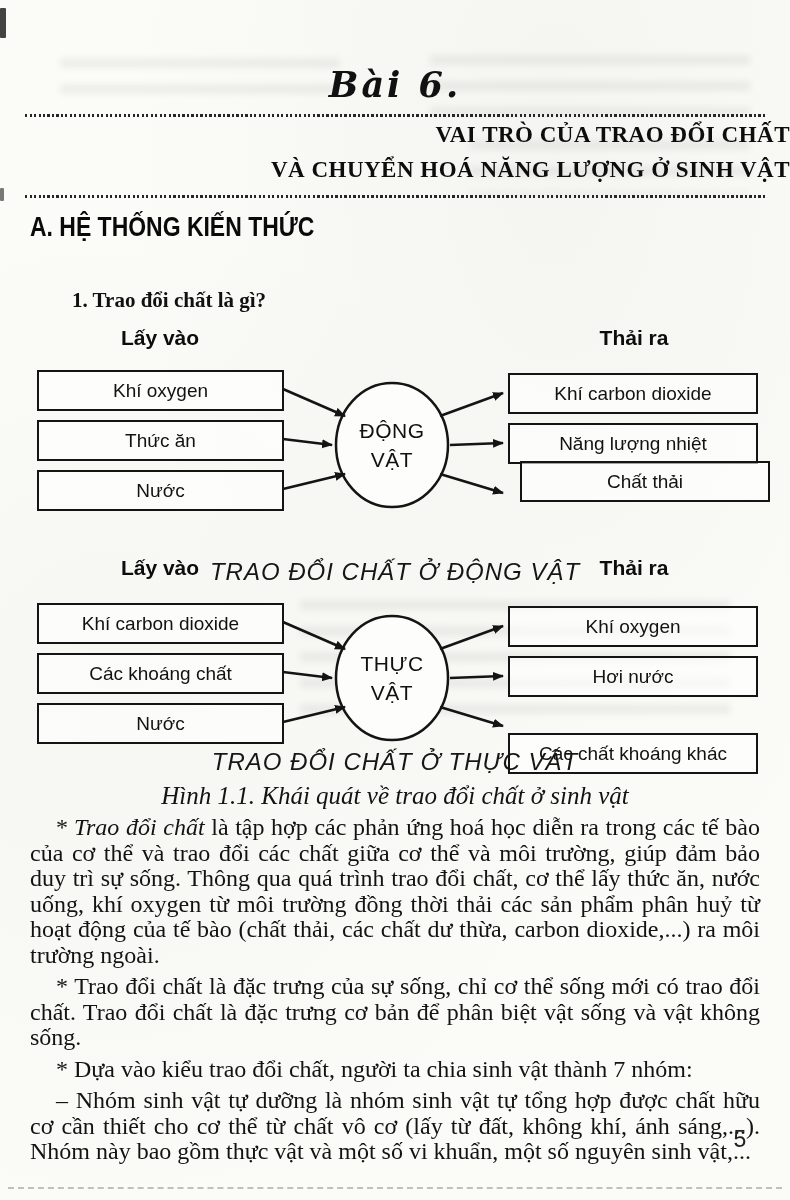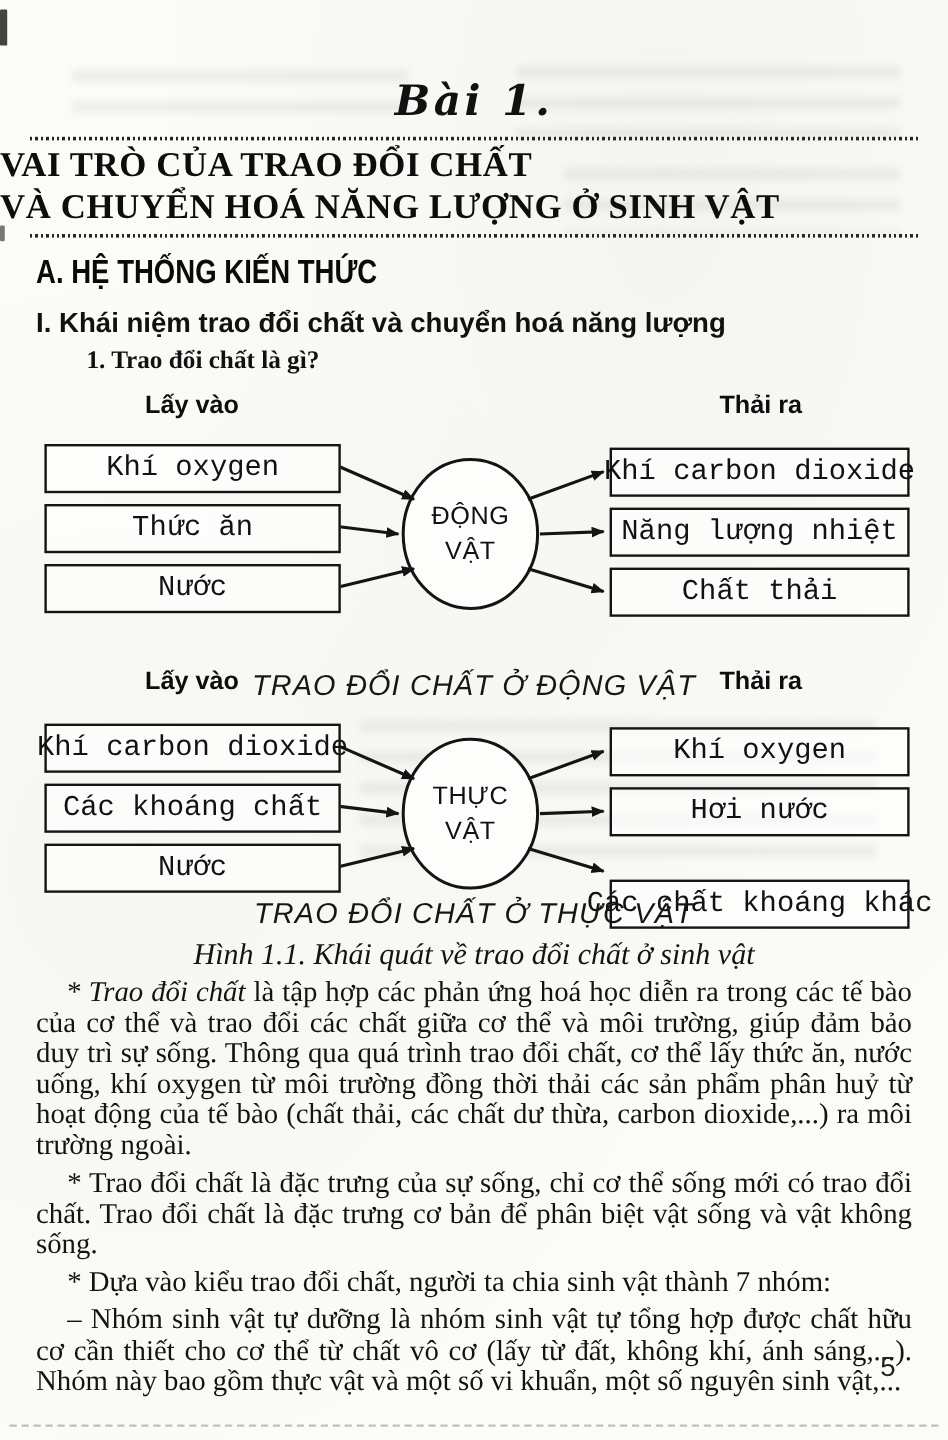--- a/index.html
+++ b/index.html
@@ -19,22 +19,22 @@
     font-family:"DejaVu Serif", serif;font-style:italic;font-weight:bold;
     font-size:35px;letter-spacing:3px;color:#111;
   }
   .rule{
     height:3px;left:25px;width:740px;
     background:repeating-linear-gradient(90deg,#262626 0 2px,transparent 2px 4.5px);
   }
   .rule-top{top:114px;}
   .rule-bottom{top:195px;}
   .title-line{
-    left:0;width:100%;text-align:left;
-    font-family:"Liberation Serif", serif;font-weight:bold;font-size:29px;
+    left:0;width:100%;text-align:right;
+    font-family:"Liberation Serif", serif;font-weight:bold;font-size:23px;
     letter-spacing:0.5px;color:#0d0d0d;
   }
   .title-1{top:122px;}
   .title-2{top:157px;}
   
   .a-heading{
     top:211px;left:30px;
     font-family:"Liberation Sans", sans-serif;font-weight:bold;font-size:28px;
     transform:scaleX(0.82);transform-origin:left center;letter-spacing:0px;color:#0a0a0a;
   }
@@ -48,21 +48,21 @@
   }
   
   .flow-label{
     font-family:"Liberation Sans", sans-serif;font-weight:bold;font-size:21px;
     color:#0d0d0d;text-align:center;width:120px;
   }
   .diagram{left:0;width:790px;height:155px;}
   .dbox{
     position:absolute;height:37px;border:2px solid #141414;background:rgba(255,255,255,0.6);
     display:flex;align-items:center;justify-content:center;
-    font-family:Liberation Mono, monospace;font-size:24px;color:#121212;white-space:nowrap;text-align:center;
+    font-family:Liberation Sans, sans-serif;font-size:19px;color:#121212;white-space:nowrap;text-align:center;
   }
   .dbox-l{left:37px;width:243px;}
   .dbox-r{left:508px;width:246px;}
   .organism{
     position:absolute;left:340px;top:28px;width:104px;height:114px;
     display:flex;flex-direction:column;align-items:center;justify-content:center;gap:5px;
     font-family:"Liberation Sans", sans-serif;font-size:21px;letter-spacing:0.5px;color:#111;
   }
   .dsvg{position:absolute;left:0;top:0;width:790px;height:155px;}
   .dcaption{
@@ -99,28 +99,27 @@
 
 <div class="page">
 
   <div class="abs edge-mark" style="left:0;top:8px;width:6px;height:30px;opacity:.85;"></div>
   <div class="abs edge-mark" style="left:0;top:188px;width:4px;height:13px;opacity:.6;"></div>
   <div class="abs bleed" style="left:60px;top:58px;width:280px;height:50px;"></div>
   <div class="abs bleed" style="left:430px;top:55px;width:320px;height:60px;"></div>
   <div class="abs bleed" style="left:470px;top:140px;width:280px;height:55px;"></div>
   <div class="abs bleed" style="left:300px;top:600px;width:430px;height:130px;"></div>
 
-  <div class="abs lesson-label">Bài 1.</div>
+  <div class="abs lesson-label">Bài 6.</div>
   <div class="abs rule rule-top"></div>
   <div class="abs title-line title-1">VAI TRÒ CỦA TRAO ĐỔI CHẤT</div>
   <div class="abs title-line title-2">VÀ CHUYỂN HOÁ NĂNG LƯỢNG Ở SINH VẬT</div>
   <div class="abs rule rule-bottom"></div>
 
   <div class="abs a-heading">A. HỆ THỐNG KIẾN THỨC</div>
-  <div class="abs i-heading">I. Khái niệm trao đổi chất và chuyển hoá năng lượng</div>
   <div class="abs q-heading">1. Trao đổi chất là gì?</div>
 
   <div class="abs flow-label" style="top:326px;left:100px;">Lấy vào</div>
   <div class="abs flow-label" style="top:326px;left:574px;">Thải ra</div>
 
   <div class="abs diagram" style="top:360px;">
     <svg class="dsvg" viewBox="0 0 790 155">
       <defs>
         <marker id="ah-a" markerUnits="userSpaceOnUse" markerWidth="13" markerHeight="11" refX="10" refY="4.5" orient="auto">
           <path d="M0,0 L11,4.5 L0,9 z" fill="#141414"></path>
@@ -132,21 +131,21 @@
       <line x1="283" y1="129" x2="345" y2="114" stroke="#141414" stroke-width="2.6" marker-end="url(#ah-a)"></line>
       <line x1="440" y1="56" x2="503" y2="33" stroke="#141414" stroke-width="2.6" marker-end="url(#ah-a)"></line>
       <line x1="450" y1="85" x2="503" y2="83" stroke="#141414" stroke-width="2.6" marker-end="url(#ah-a)"></line>
       <line x1="440" y1="114" x2="503" y2="133" stroke="#141414" stroke-width="2.6" marker-end="url(#ah-a)"></line>
     </svg>
     <div class="dbox dbox-l" style="top:10px;">Khí oxygen</div>
     <div class="dbox dbox-l" style="top:60px;">Thức ăn</div>
     <div class="dbox dbox-l" style="top:110px;">Nước</div>
     <div class="dbox dbox-r" style="top:13px;">Khí carbon dioxide</div>
     <div class="dbox dbox-r" style="top:63px;">Năng lượng nhiệt</div>
-    <div class="dbox dbox-r" style="top:113px;">Chất thải</div>
+    <div class="dbox dbox-r" style="top:101px;margin-left:12px;">Chất thải</div>
     <div class="organism">
       <span>ĐỘNG</span>
       <span>VẬT</span>
     </div>
   </div>
   <div class="abs dcaption" style="top:512px;margin-top:46px;">TRAO ĐỔI CHẤT Ở ĐỘNG VẬT</div>
 
   <div class="abs flow-label" style="top:556px;left:100px;">Lấy vào</div>
   <div class="abs flow-label" style="top:556px;left:574px;">Thải ra</div>
 

